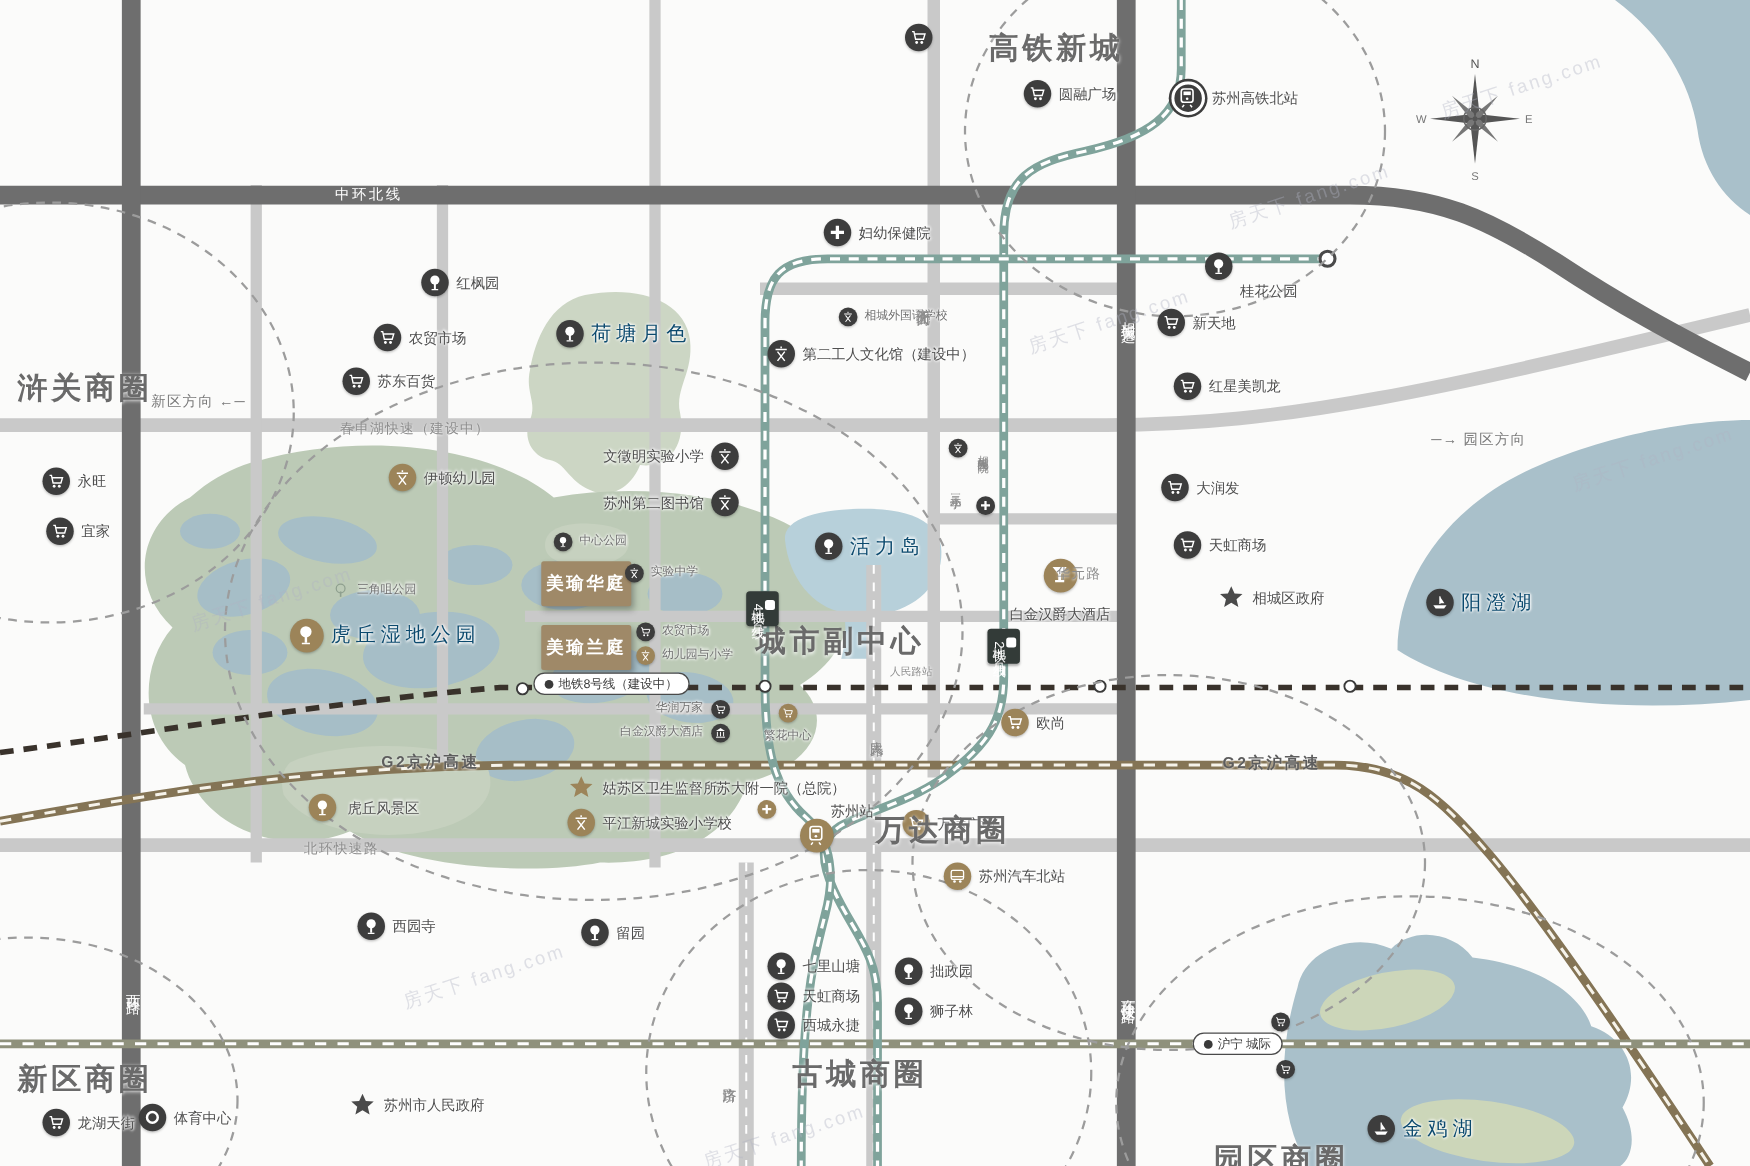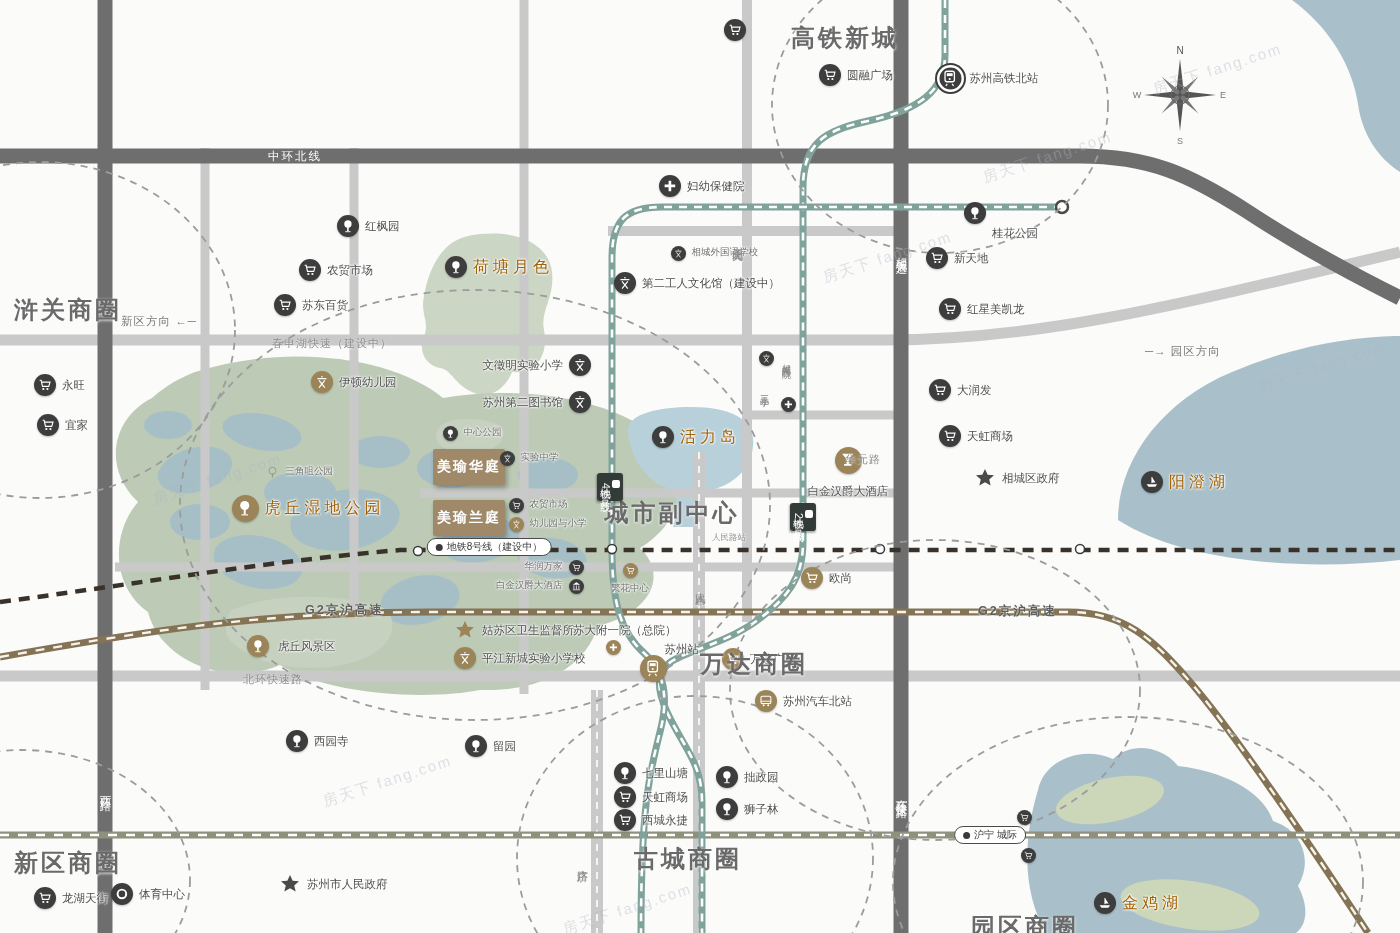--- a/index.html
+++ b/index.html
@@ -6,21 +6,21 @@
   #map{position:relative;width:1400px;height:933px;background:#fbfbfa;overflow:hidden;margin:0 auto;}
   #base{position:absolute;left:0;top:0;z-index:1;}
   #markers{position:absolute;left:0;top:0;width:1400px;height:933px;z-index:3;pointer-events:none;}
   #wm{position:absolute;left:0;top:0;width:1400px;height:933px;z-index:4;pointer-events:none;}
   .poi-icn{position:absolute;border-radius:50%;display:flex;align-items:center;justify-content:center;box-shadow:0 1px 2px rgba(0,0,0,.25);}
   .poi-icn svg{width:72%;height:72%;}
   .flat-icn{position:absolute;display:flex;align-items:center;justify-content:center;box-shadow:none;}
   .flat-icn svg{width:100%;height:100%;}
   .poi-lab{position:absolute;font-size:11.5px;color:#4f4f4f;white-space:nowrap;
     text-shadow:0 1px 2px rgba(255,255,255,.95),0 -1px 2px rgba(255,255,255,.95),1px 0 2px rgba(255,255,255,.95);}
-  .lab-big{font-size:16px;color:#a16207;letter-spacing:4px;}
+  .lab-big{font-size:16px;color:#0c4a6e;letter-spacing:4px;}
   .lab-tiny{font-size:9.5px;color:#6f6f6f;}
   .district{position:absolute;font-size:24px;font-weight:bold;color:#6a6a6a;letter-spacing:3px;white-space:nowrap;
     text-shadow:0 1px 3px rgba(255,255,255,.9);}
   .road-lab{position:absolute;white-space:nowrap;}
   .v{writing-mode:vertical-rl;letter-spacing:3px;}
   .onDark{color:#fff;font-size:11.5px;letter-spacing:2px;}
   .gray{color:#8c8c8c;font-size:11px;letter-spacing:1px;text-shadow:0 1px 2px rgba(255,255,255,.9);}
   .hw{color:#5d5d5d;font-size:12.5px;font-weight:bold;letter-spacing:2px;text-shadow:0 1px 2px rgba(255,255,255,.9);}
   .tinyGray{color:#8a8a8a;font-size:9px;letter-spacing:1px;text-shadow:0 1px 2px rgba(255,255,255,.9);}
   .m-pill-v{position:absolute;transform:translate(-50%,-50%);background:#333b38;color:#fff;border-radius:3px;

